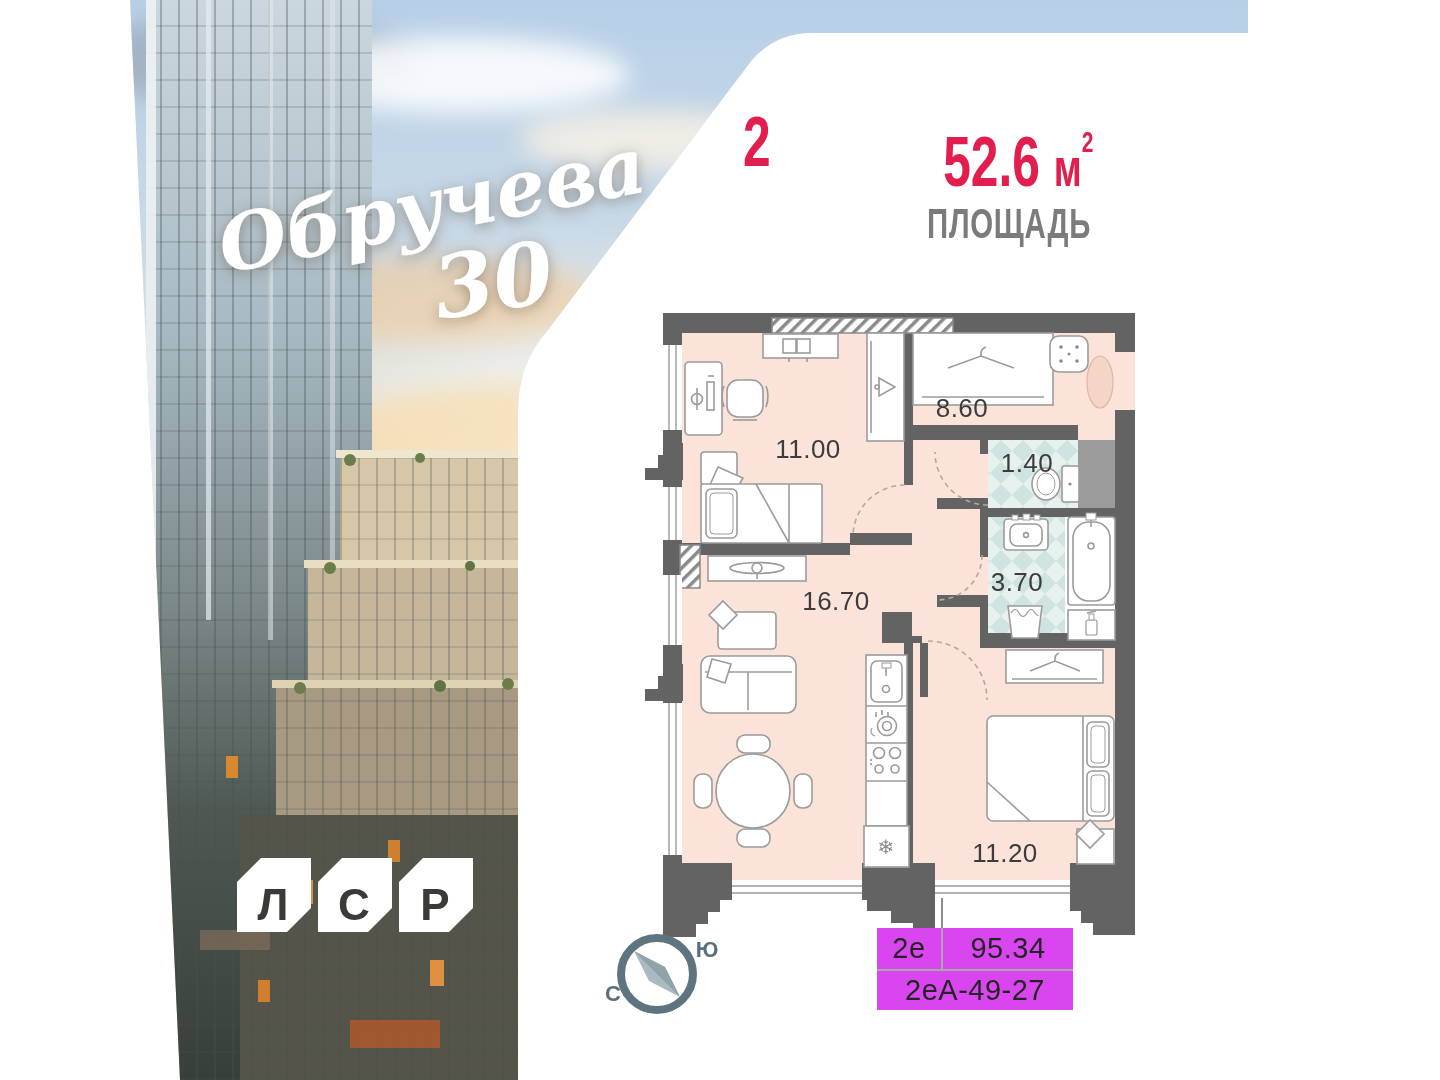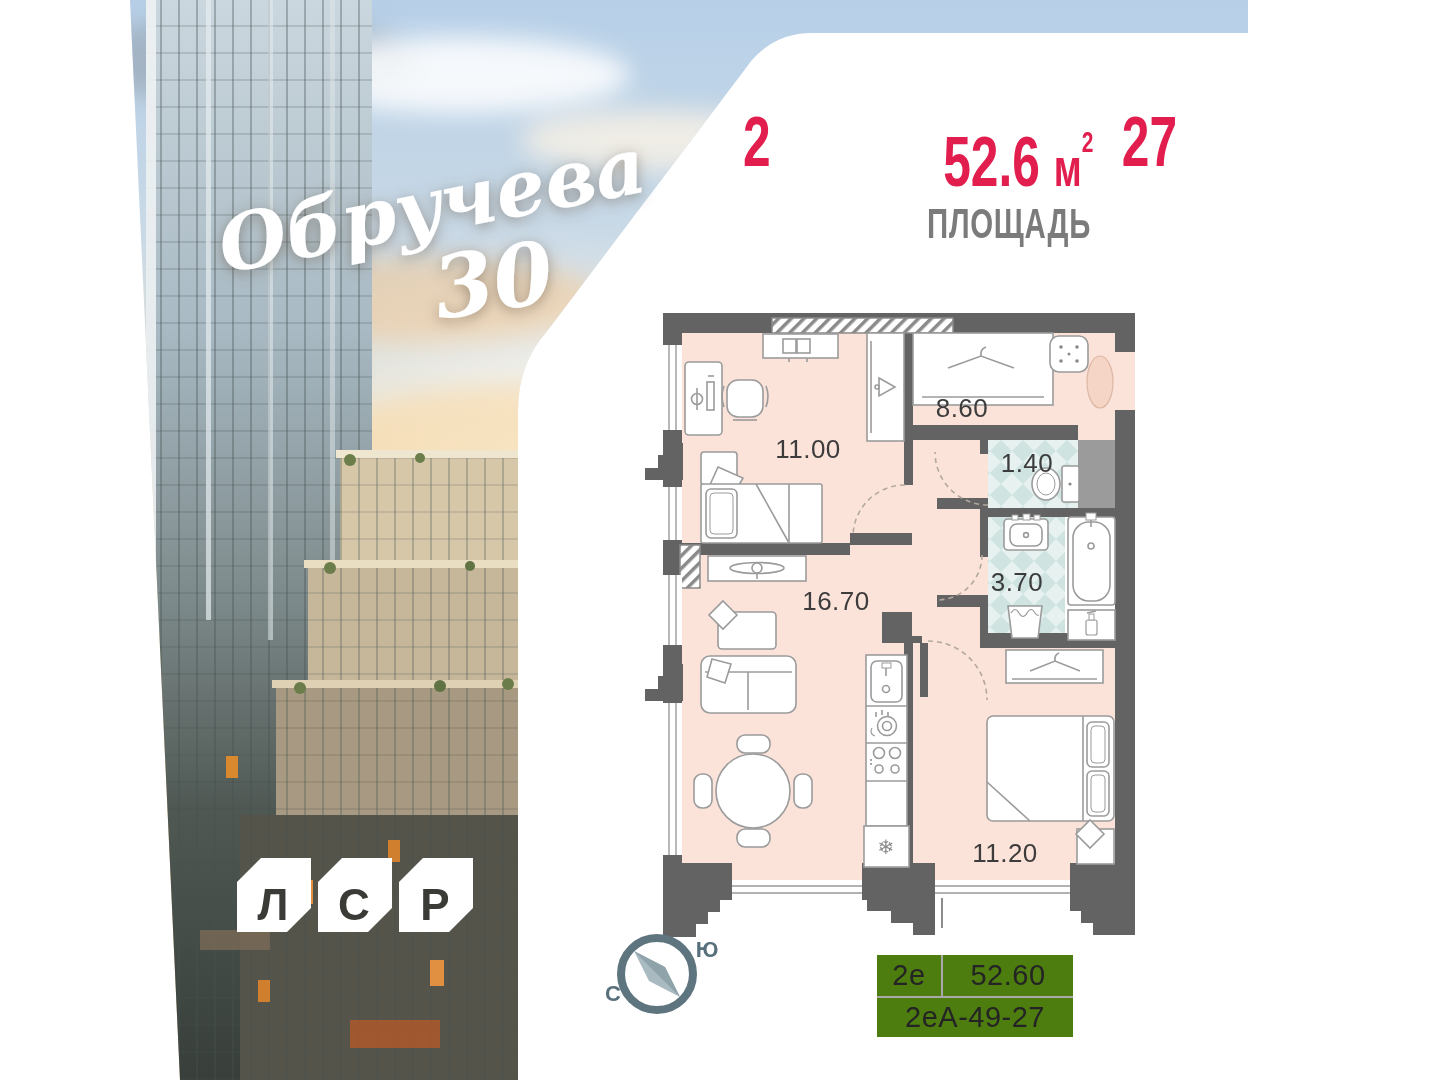--- a/index.html
+++ b/index.html
@@ -10,22 +10,22 @@
   svg{position:absolute;left:0;top:0;}
   
   .stat{position:absolute;text-align:center;width:320px;transform:translateX(-50%);}
   .stat-value{display:block;font-weight:700;color:#e11e4e;font-size:71px;line-height:64px;white-space:nowrap;}
   .stat-label{display:block;font-weight:700;color:#7b7b7b;font-size:42px;line-height:40px;margin-top:5px;letter-spacing:1px;white-space:nowrap;}
   .cond{display:inline-block;transform:scaleX(0.70);transform-origin:50% 50%;}
   .unit{font-size:54px;}
   .sup{font-size:30px;vertical-align:34px;}
   
   #info-table{
-    position:absolute;left:877px;top:928px;width:196px;background:#4d7c0f;
-    color:#242424;font-size:29px;letter-spacing:0.5px;margin-top:27px;
+    position:absolute;left:877px;top:928px;width:196px;background:#d946ef;
+    color:#242424;font-size:29px;letter-spacing:0.5px;
   }
   #info-table .row1{display:flex;height:41px;border-bottom:2px solid #a9a9a9;align-items:center;}
   #info-table .cell-type{width:64px;text-align:center;border-right:2px solid #a9a9a9;height:100%;line-height:41px;}
   #info-table .cell-area{flex:1;text-align:center;line-height:41px;}
   #info-table .row2{height:39px;text-align:center;line-height:39px;}
   #connector-line{position:absolute;left:941px;top:898px;width:2px;height:30px;background:#8d8d8d;}
   
   .room-label{font-family:"Liberation Sans",sans-serif;font-size:26px;fill:#3c3c3c;letter-spacing:0.5px;}
   .compass-letter{font-family:"Liberation Sans",sans-serif;font-size:22px;font-weight:700;fill:#57707c;}
   .lsr-letter{font-family:"Liberation Sans",sans-serif;font-size:44px;font-weight:700;fill:#3a3a36;}
@@ -432,24 +432,23 @@
 
 <div>
   <div class="stat" style="left:757px;top:110px;">
     <span class="stat-value"><span class="cond">2</span></span>
   </div>
   <div class="stat" style="left:966px;top:110px;text-align:right;">
     <span class="stat-value"><span class="cond"><span>52.6</span>&nbsp;<span class="unit">м</span><span class="sup">2</span></span></span>
     <span class="stat-label"><span class="cond">ПЛОЩАДЬ</span></span>
   </div>
   <div class="stat" style="left:1149px;top:110px;">
-    <span class="stat-value"><span class="cond">27</span></span>
   </div>
 </div>
 
 <div id="connector-line"></div>
 <div id="info-table">
   <div class="row1">
     <div class="cell-type">2е</div>
-    <div class="cell-area">52.60</div>
+    <div class="cell-area">95.34</div>
   </div>
   <div class="row2">2еА-49-27</div>
 </div>
 
 </body></html>

